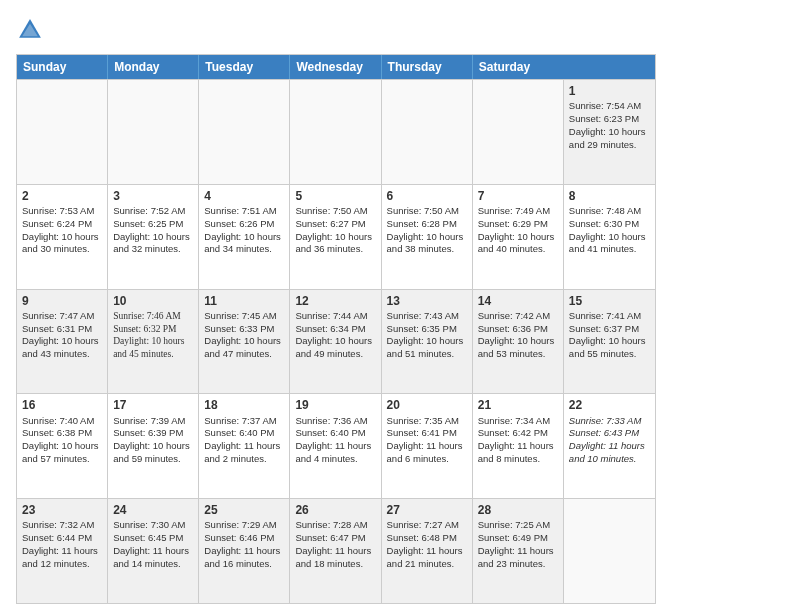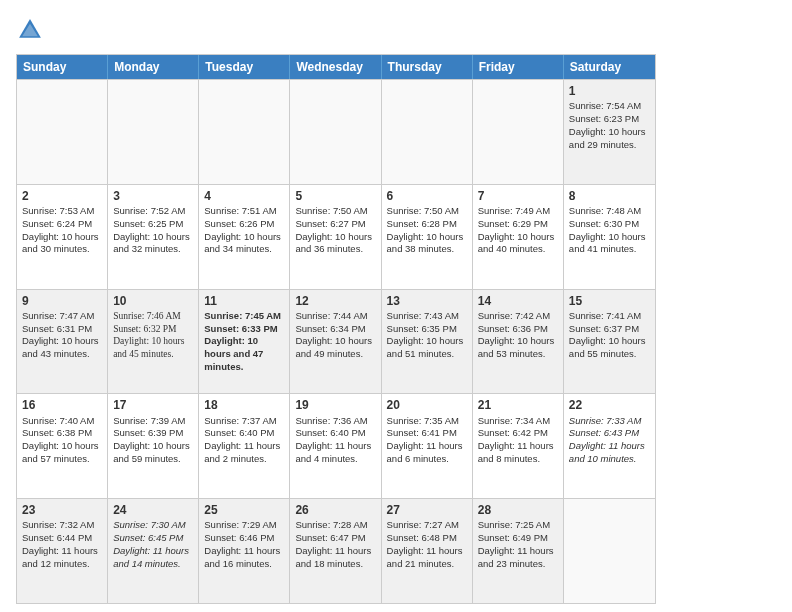--- a/index.html
+++ b/index.html
@@ -119,21 +119,20 @@
     </div>
   </div>
 
   <div class="calendar">
     <div class="cal-header" id="cal-header-row">
         <div class="cal-header-cell">Sunday</div>
         <div class="cal-header-cell">Monday</div>
         <div class="cal-header-cell">Tuesday</div>
         <div class="cal-header-cell">Wednesday</div>
         <div class="cal-header-cell">Thursday</div>
-        <div class="cal-header-cell">Friday</div>
         <div class="cal-header-cell">Saturday</div>
       </div>
     <div class="cal-body" id="cal-body">
         <div class="cal-row">
           <div class="cal-cell empty"></div>
           <div class="cal-cell empty"></div>
           <div class="cal-cell empty"></div>
           <div class="cal-cell empty"></div>
           <div class="cal-cell empty"></div>
           <div class="cal-cell empty"></div>
@@ -164,21 +163,21 @@
 Sunset: 6:30 PM
 Daylight: 10 hours and 41 minutes.</span></div>
         </div>
         <div class="cal-row">
           <div class="cal-cell shaded"><span class="day-num">9</span><span style="white-space: pre-line;">Sunrise: 7:47 AM
 Sunset: 6:31 PM
 Daylight: 10 hours and 43 minutes.</span></div>
           <div class="cal-cell shaded"><span class="day-num">10</span><span style="white-space: pre-line; font-family: Liberation Serif, serif;">Sunrise: 7:46 AM
 Sunset: 6:32 PM
 Daylight: 10 hours and 45 minutes.</span></div>
-          <div class="cal-cell shaded"><span class="day-num">11</span><span style="white-space: pre-line; font-weight: bold;">Sunrise: 7:45 AM
+          <div class="cal-cell shaded"><span class="day-num">11</span><span style="white-space: pre-line;">Sunrise: 7:45 AM
 Sunset: 6:33 PM
 Daylight: 10 hours and 47 minutes.</span></div>
           <div class="cal-cell shaded"><span class="day-num">12</span><span style="white-space: pre-line;">Sunrise: 7:44 AM
 Sunset: 6:34 PM
 Daylight: 10 hours and 49 minutes.</span></div>
           <div class="cal-cell shaded"><span class="day-num">13</span><span style="white-space: pre-line;">Sunrise: 7:43 AM
 Sunset: 6:35 PM
 Daylight: 10 hours and 51 minutes.</span></div>
           <div class="cal-cell shaded"><span class="day-num">14</span><span style="white-space: pre-line;">Sunrise: 7:42 AM
 Sunset: 6:36 PM
@@ -207,21 +206,21 @@
 Sunset: 6:42 PM
 Daylight: 11 hours and 8 minutes.</span></div>
           <div class="cal-cell"><span class="day-num">22</span><span style="white-space: pre-line; font-style: italic;">Sunrise: 7:33 AM
 Sunset: 6:43 PM
 Daylight: 11 hours and 10 minutes.</span></div>
         </div>
         <div class="cal-row">
           <div class="cal-cell shaded"><span class="day-num">23</span><span style="white-space: pre-line;">Sunrise: 7:32 AM
 Sunset: 6:44 PM
 Daylight: 11 hours and 12 minutes.</span></div>
-          <div class="cal-cell shaded"><span class="day-num">24</span><span style="white-space: pre-line; font-style: italic;">Sunrise: 7:30 AM
+          <div class="cal-cell shaded"><span class="day-num">24</span><span style="white-space: pre-line;">Sunrise: 7:30 AM
 Sunset: 6:45 PM
 Daylight: 11 hours and 14 minutes.</span></div>
           <div class="cal-cell shaded"><span class="day-num">25</span><span style="white-space: pre-line;">Sunrise: 7:29 AM
 Sunset: 6:46 PM
 Daylight: 11 hours and 16 minutes.</span></div>
           <div class="cal-cell shaded"><span class="day-num">26</span><span style="white-space: pre-line;">Sunrise: 7:28 AM
 Sunset: 6:47 PM
 Daylight: 11 hours and 18 minutes.</span></div>
           <div class="cal-cell shaded"><span class="day-num">27</span><span style="white-space: pre-line;">Sunrise: 7:27 AM
 Sunset: 6:48 PM

